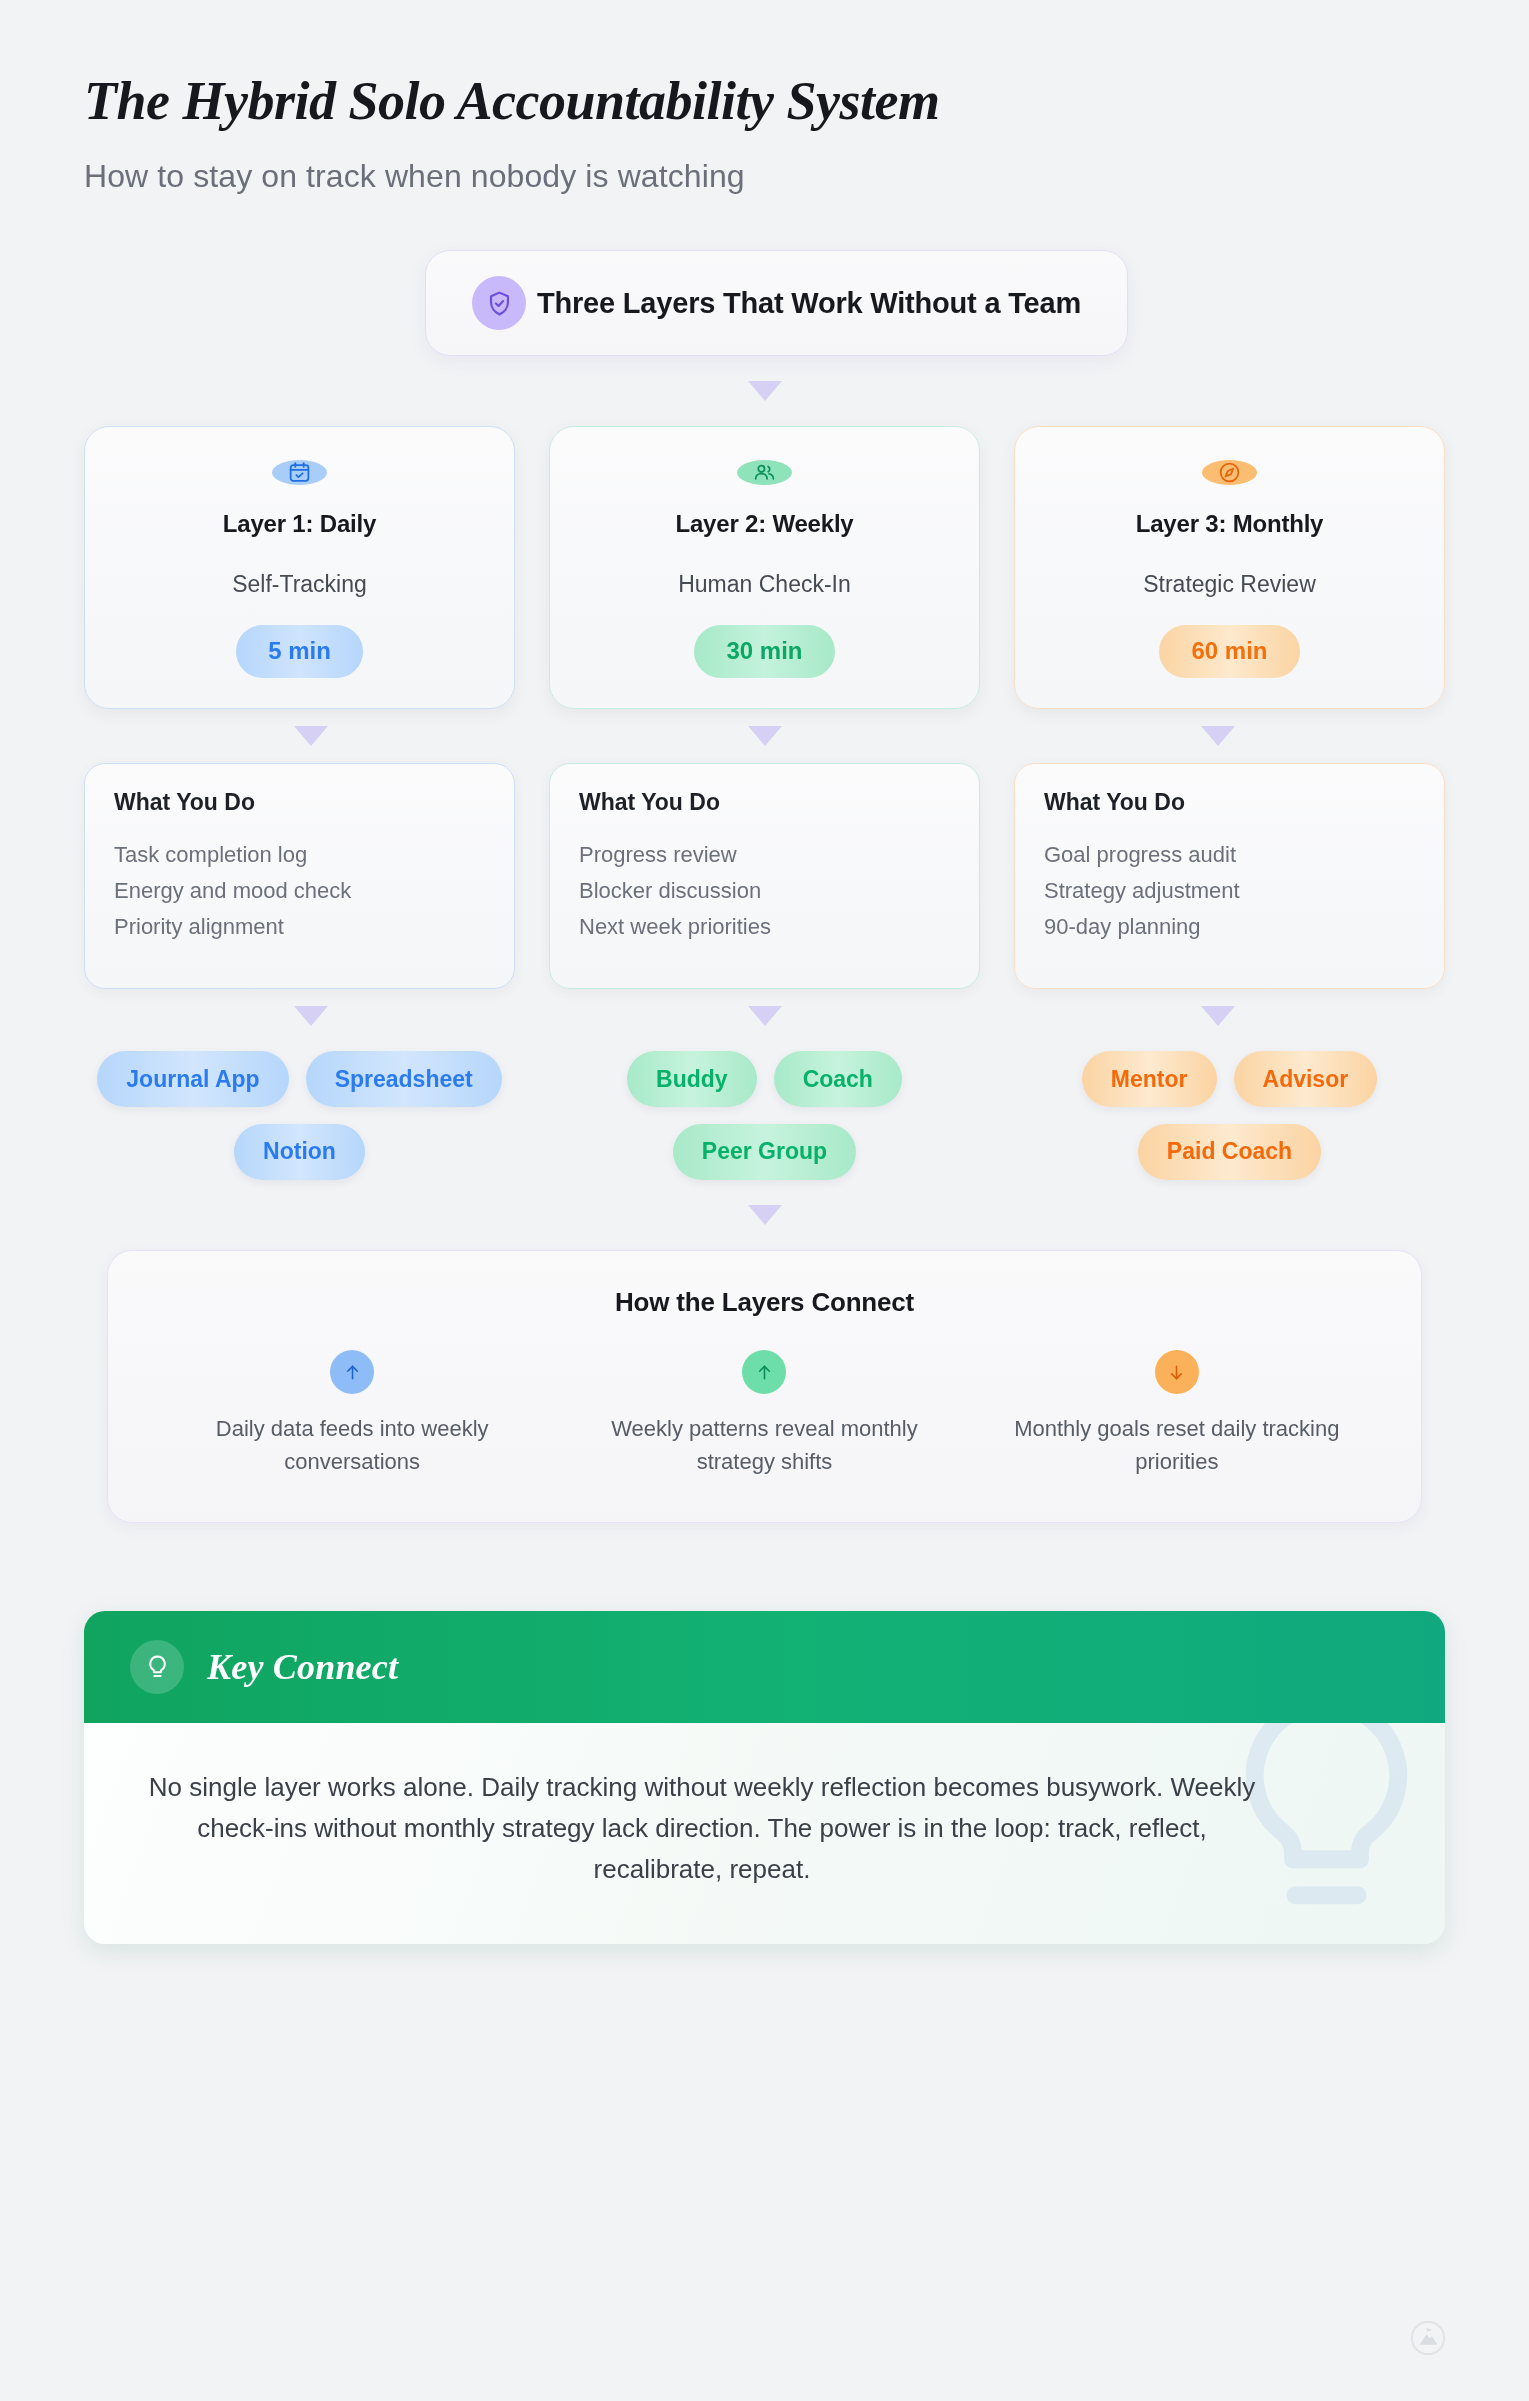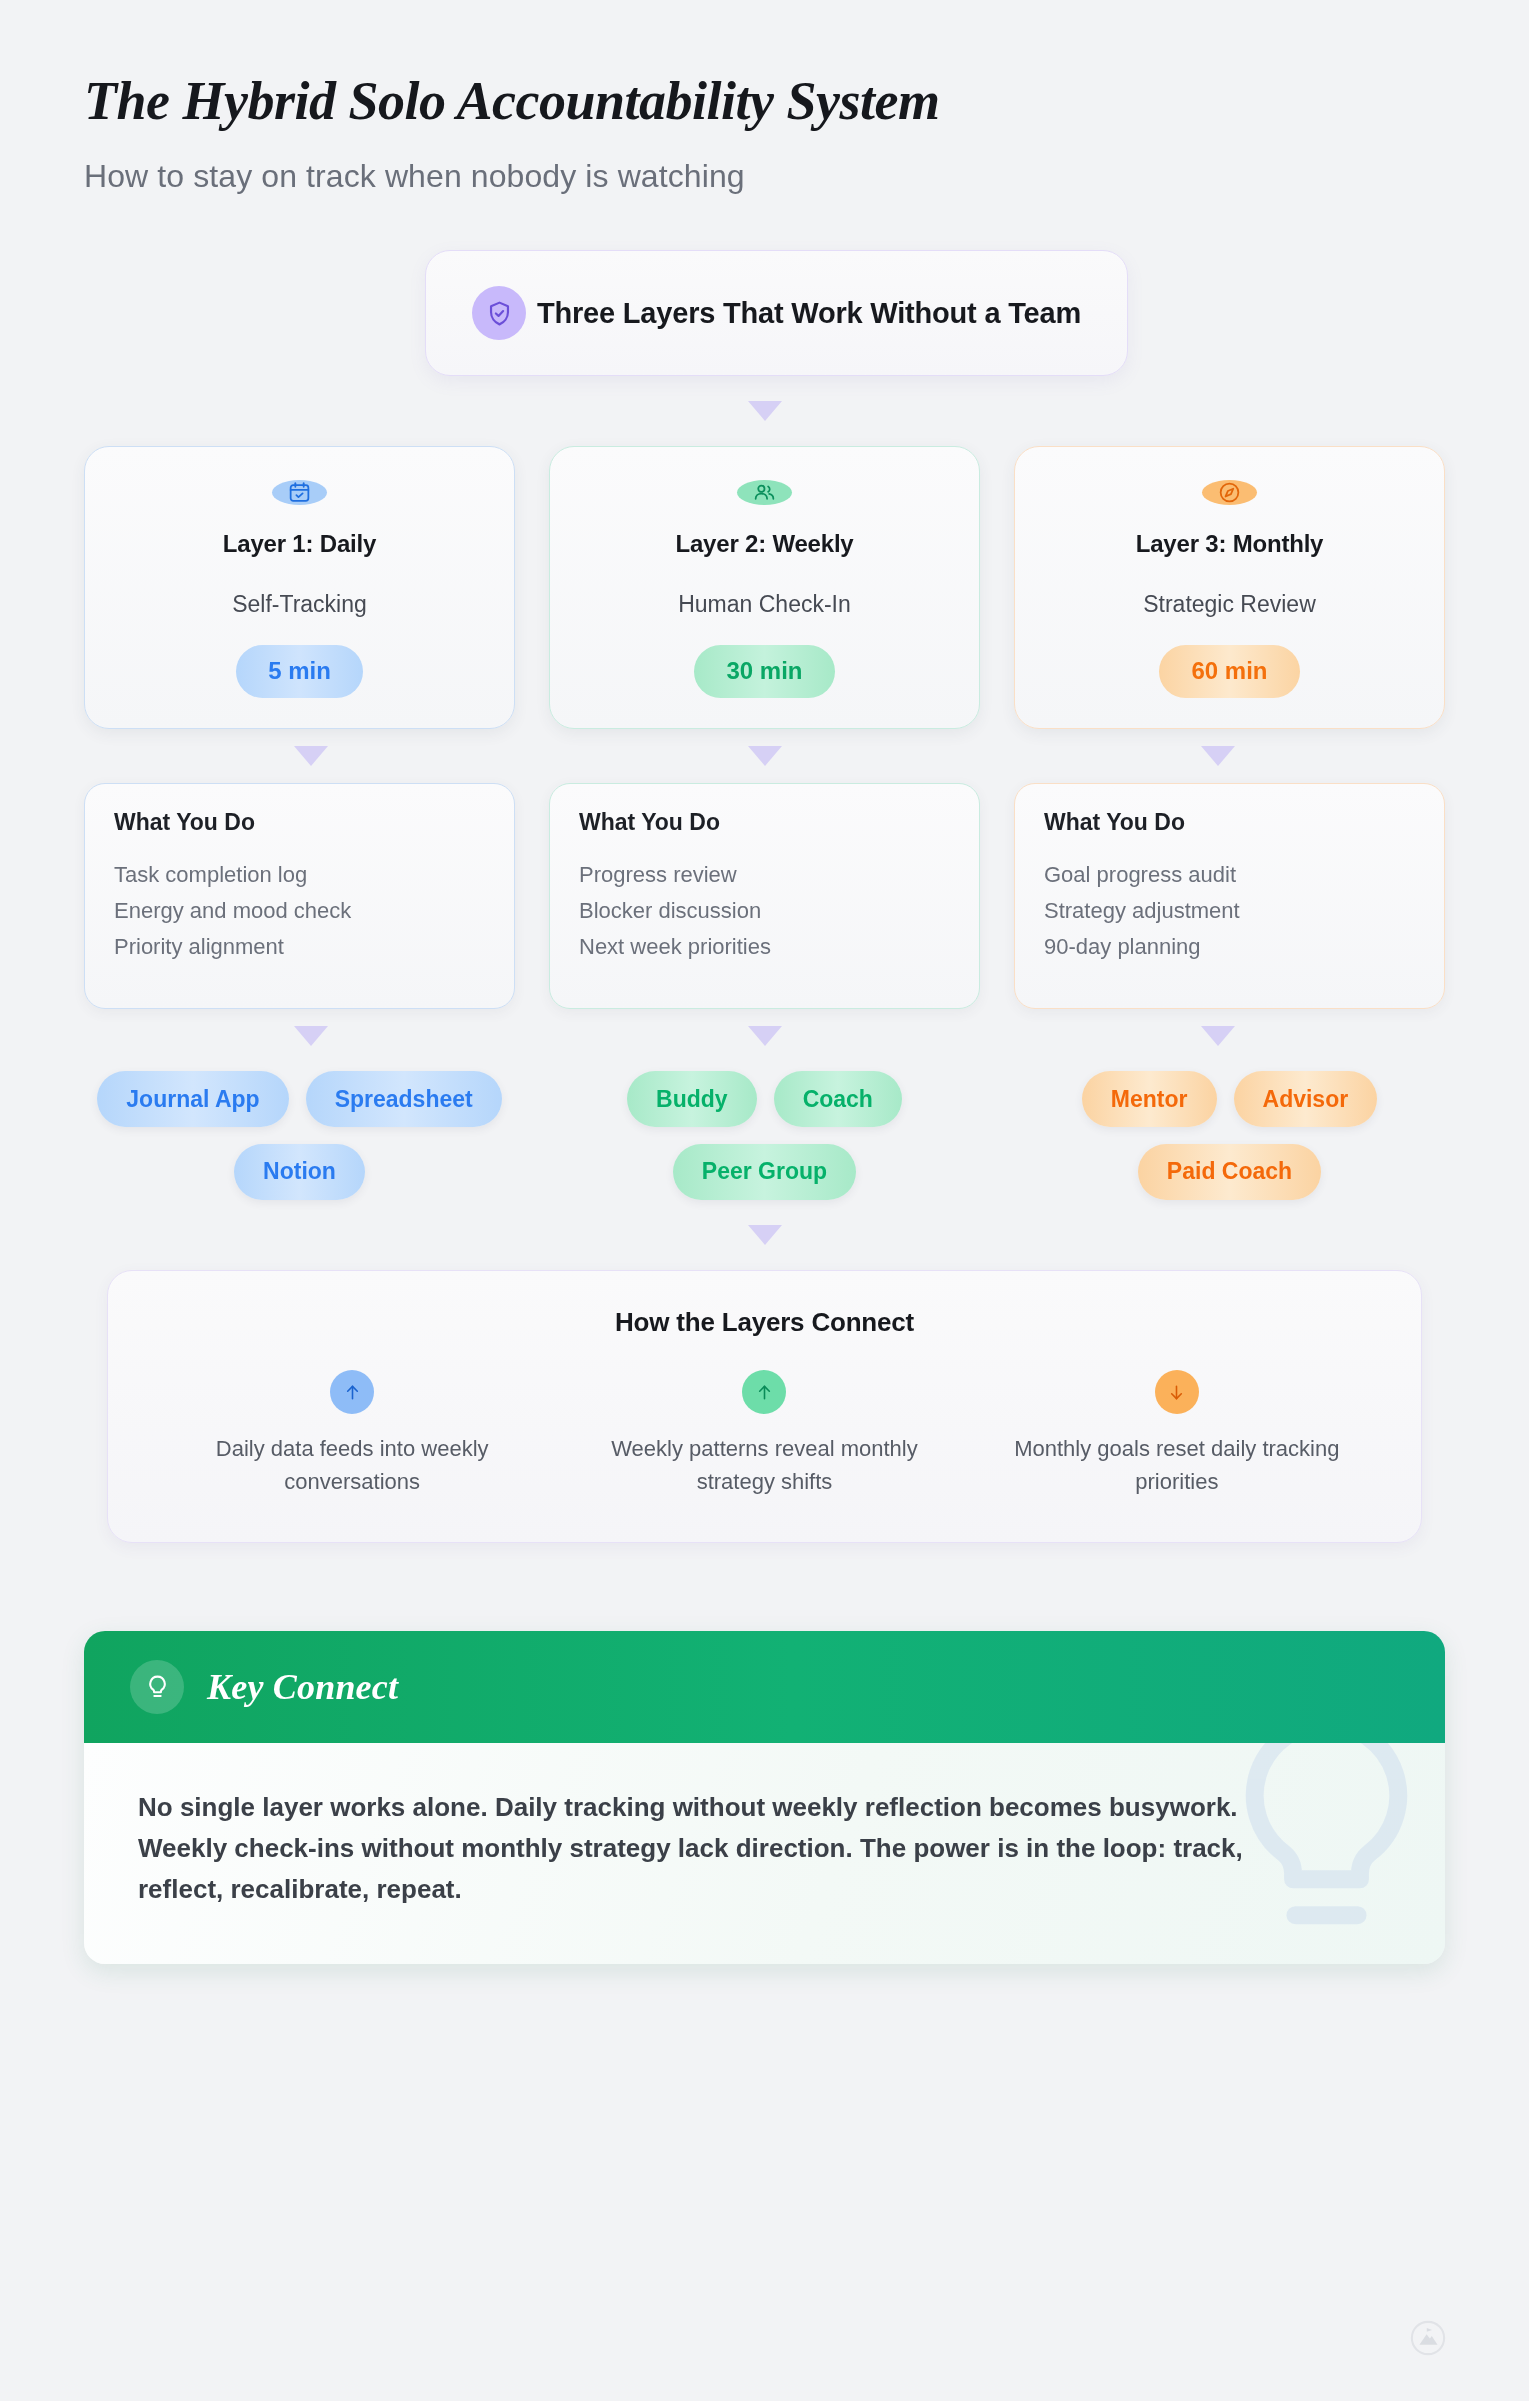--- a/index.html
+++ b/index.html
@@ -43,21 +43,21 @@
   }
   .arrow-row { display: flex; width: 100%; }
   .arrow-cell { flex: 1; display: flex; justify-content: center; }
 
   
   .banner-wrap { display: flex; justify-content: center; margin-top: 55px; }
   .banner {
     background: linear-gradient(180deg,#fafafb 0%,#f6f6f9 100%);
     border: 1.9px solid #e4ddf8;
     border-radius: 25px;
-    padding: 35px 46px;
+    padding: 25px 46px;
     display: flex;
     align-items: center;
     gap: 11px;
     box-shadow: 0 5.7px 17px rgba(130,120,190,0.09);
     margin-left: 24px;
   }
   .banner-icon {
     width: 54px; height: 54px;
     border-radius: 50%;
     background: #c8b9fb;
@@ -210,22 +210,23 @@
     padding: 44px 54px 54px;
     position: relative;
     overflow: hidden;
   }
   .insight-watermark {
     position: absolute; right: -25px; top: -55px;
     opacity: 0.5; pointer-events: none;
   }
   .insight-text {
     font-size: 26px; color: #3b4048; line-height: 1.58;
-    position: relative; z-index: 2; font-weight: 700;
+    position: relative; z-index: 2; font-weight: 400;
     max-width: 1128px;
+    text-align: center;
   }
 
   
   .logo-wm {
     position: absolute;
     right: 82px; bottom: 40px;
     opacity: 0.75;
   }
 </style>
 </head>

